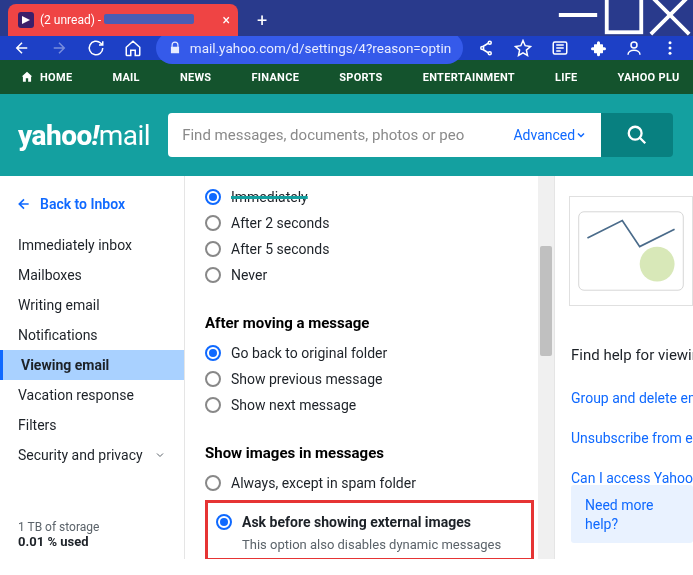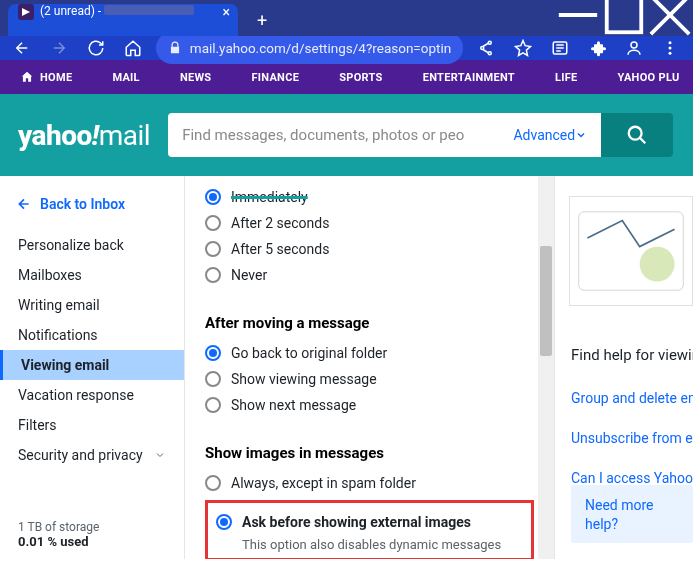--- a/index.html
+++ b/index.html
@@ -1,36 +1,36 @@
 <!DOCTYPE html>
 <html><head>
 <meta charset="utf-8">
 <style>
 * { margin: 0; padding: 0; box-sizing: border-box; font-family: -apple-system, BlinkMacSystemFont, "Segoe UI", Roboto, Arial, sans-serif; }
 body { width: 693px; height: 575px; overflow: hidden; background: #fff; }
 
 .titlebar { height: 36px; background: #293a8c; display: flex; align-items: flex-end; position: relative; }
 .win-controls { position: absolute; right: 0; top: 0; display: flex; }
 .win-btn { width: 46px; height: 30px; display: flex; align-items: center; justify-content: center; color: #fff; }
-.tab { height: 32px; background: #1d4ed8; border-radius: 8px 8px 0 0; display: flex; padding: 0 10px; margin-left: 8px; width: 230px; position: relative; }
+.tab { height: 32px; background: #ef4444; border-radius: 8px 8px 0 0; display: flex; align-items: center; padding: 0 10px; margin-left: 8px; width: 230px; position: relative; }
 .tab-favicon { width: 16px; height: 16px; background: #3a1f6b; border-radius: 3px; margin-right: 6px; flex-shrink: 0; display:flex; align-items:center; justify-content:center;}
 .tab-favicon::after { content:""; width:8px; height:8px; background:#fff; clip-path: polygon(0 0, 100% 50%, 0 100%);}
 .tab-title { color: #fff; font-size: 12px; white-space: nowrap; overflow: hidden; }
 .tab-redact { background:#4a5db4; height:10px; width:90px; border-radius:2px; display:inline-block;}
 .tab-close { position: absolute; right: 8px; color: #fff; font-size: 14px; }
 .new-tab { width: 28px; height: 28px; display: flex; align-items: center; justify-content: center; color: #fff; margin-left: 10px; margin-bottom: 2px; font-size:18px;}
 
 .toolbar { height: 24px; background: #1d40c6; display: flex; align-items: center; padding: 0 8px; gap: 8px; }
 .tb-btn { width: 32px; height: 32px; display: flex; align-items: center; justify-content: center; color: #fff; border-radius: 50%; }
 .tb-btn svg { width: 18px; height: 18px; }
 .addr { flex: 1; height: 32px; background: #355aea; border-radius: 16px; display: flex; align-items: center; padding: 0 12px; max-width: 310px; }
 .lock { width: 14px; height: 14px; margin-right: 8px; }
 .addr-text { color: #e8ecff; font-size: 13.5px; white-space: nowrap; overflow: hidden; }
 
-.yahoo-nav { height: 34px; background: #4c1d95; display: flex; align-items: center; padding: 0 20px; gap: 40px; overflow:hidden;}
+.yahoo-nav { height: 34px; background: #14532d; display: flex; align-items: center; padding: 0 20px; gap: 40px; overflow:hidden;}
 .yn-item { color: #fff; font-size: 11px; font-weight: 700; letter-spacing: 0.3px; white-space:nowrap; display:flex; align-items:center; gap:6px;}
 .yn-home-icon { width:14px; height:14px; }
 
 .header { height: 82px; background: linear-gradient(90deg, #14a0a0 0%, #14a0a0 100%); display: flex; align-items: center; padding: 0 18px; gap: 18px; }
 .logo { color: #fff; font-weight: 800; font-size: 28px; letter-spacing: -0.5px; white-space:nowrap;}
 .logo i { font-style: italic; }
 .search-wrap { flex: 1; display: flex; height: 44px; max-width: 505px;}
 .search-input-wrap { flex: 1; background: #fff; border-radius: 4px 0 0 4px; display: flex; align-items: center; padding: 0 14px; }
 .search-input { border: none; outline: none; flex: 1; font-size: 15px; color: #333; }
 .search-input::placeholder { color: #8a8a8a; }
@@ -201,21 +201,21 @@
 
 <div class="content">
   <div class="sidebar">
     <div class="back-link">
       <svg width="16" height="16" viewBox="0 0 24 24" fill="none" stroke="#0f69ff" stroke-width="2.5">
           <path d="M19 12H5m7-7l-7 7 7 7"></path>
         </svg>
       <span>Back to Inbox</span>
     </div>
     <div style="height:10px"></div>
-    <div class="sb-item">Personalize back</div>
+    <div class="sb-item">Immediately inbox</div>
     <div class="sb-item">Mailboxes</div>
     <div class="sb-item">Writing email</div>
     <div class="sb-item">Notifications</div>
     <div class="sb-item active">Viewing email</div>
     <div class="sb-item">Vacation response</div>
     <div class="sb-item">Filters</div>
     <div class="sb-item">
         <span>Security and privacy</span>
         <svg width="12" height="12" viewBox="0 0 24 24" fill="none" stroke="#5b636a" stroke-width="2">
           <path d="M6 9l6 6 6-6"></path>
@@ -246,21 +246,21 @@
           <span class="radio-label">Never</span>
         </div>
 
       <div class="sect-title">After moving a message</div>
       <div class="radio-row">
           <span class="radio checked"></span>
           <span class="radio-label">Go back to original folder</span>
         </div>
       <div class="radio-row">
           <span class="radio"></span>
-          <span class="radio-label">Show viewing message</span>
+          <span class="radio-label">Show previous message</span>
         </div>
       <div class="radio-row">
           <span class="radio"></span>
           <span class="radio-label">Show next message</span>
         </div>
 
       <div class="sect-title">Show images in messages</div>
       <div class="radio-row">
           <span class="radio"></span>
           <span class="radio-label">Always, except in spam folder</span>

